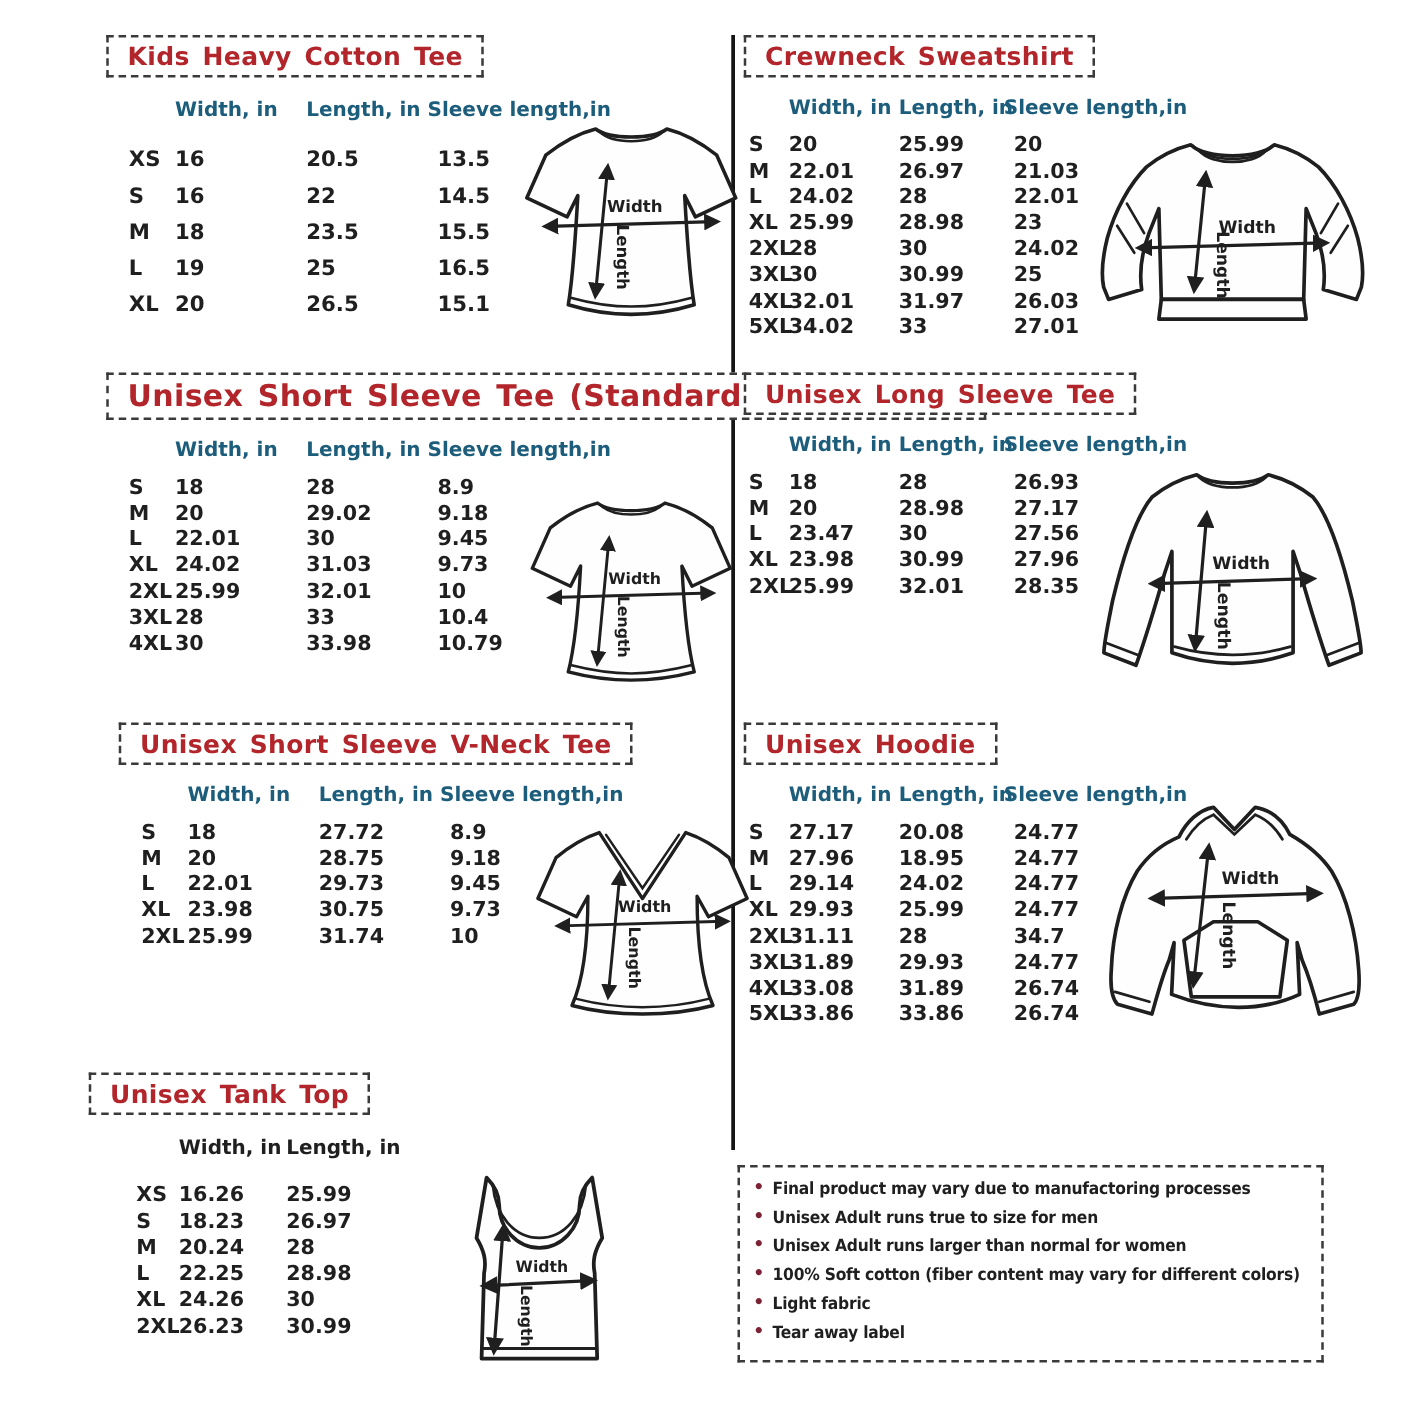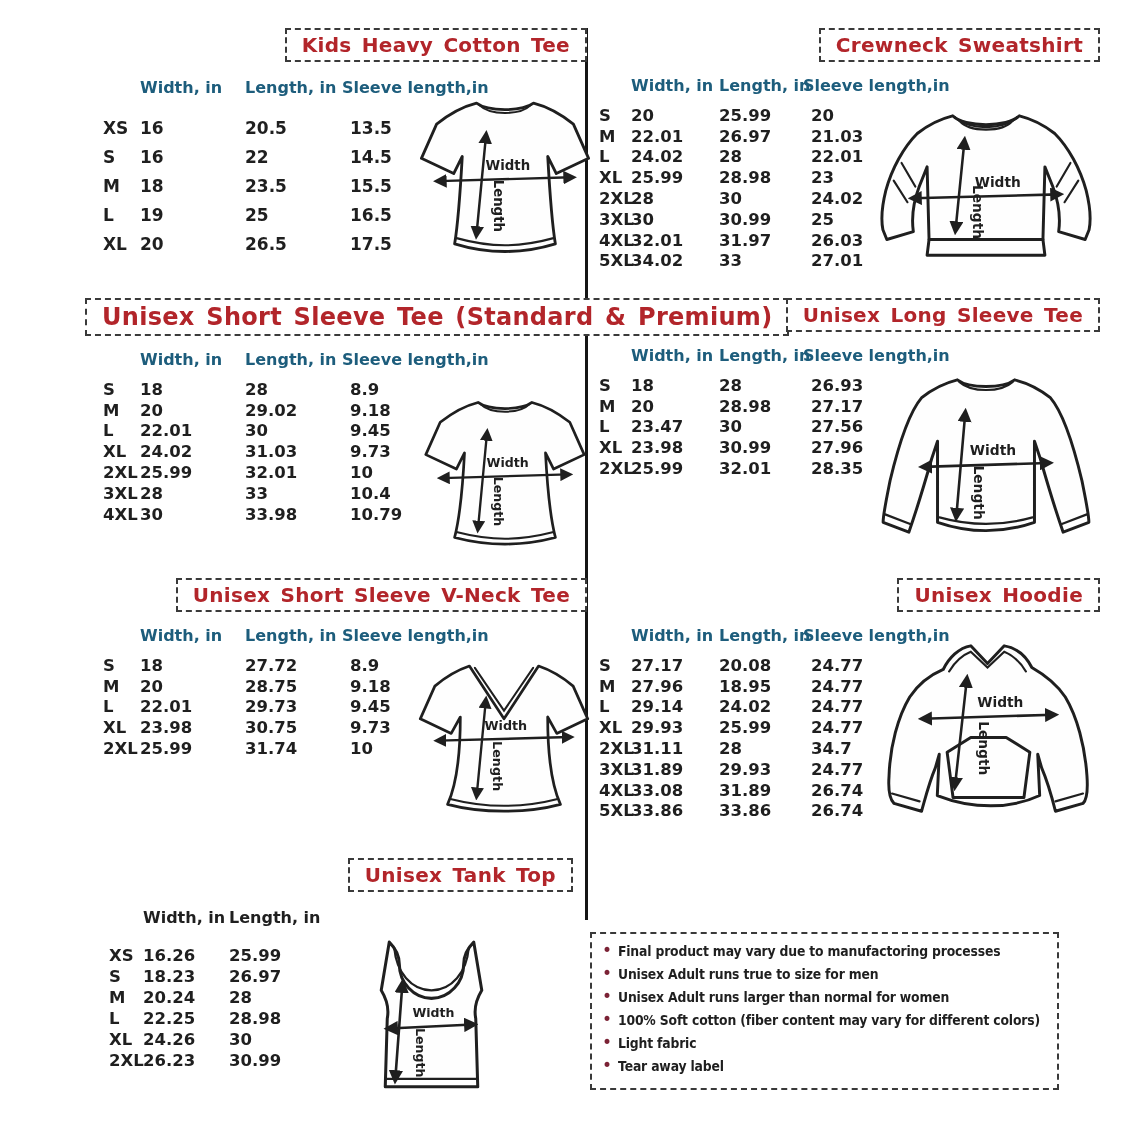--- a/index.html
+++ b/index.html
@@ -1,21 +1,21 @@
 <!DOCTYPE html>
 <html><head>
 <meta charset="utf-8">
 <style>
   html,body{margin:0;padding:0;background:#ffffff;}
   .page{position:relative;width:1140px;height:1140px;background:#ffffff;overflow:hidden;
         font-family:"DejaVu Sans",sans-serif;color:#1f1f1f;}
   .divider{position:absolute;left:585px;top:28px;width:3px;height:892px;background:#151515;}
 
   .panel{position:absolute;}
-  .title-row{text-align:right;}
+  .title-row{text-align:left;}
   .title-box{display:inline-block;border:2px dashed #3a3a3a;padding:3px 15px;
              font-weight:bold;font-size:20px;color:#b2252a;letter-spacing:.3px;word-spacing:3px;
              background:#fff;white-space:nowrap;}
   .panel-standard .title-box{font-size:24px;}
 
   .content{display:flex;align-items:flex-start;}
   .stable{flex:0 0 auto;}
   .left-t .thead,.left-t .trow{display:grid;grid-template-columns:37px 105px 105px 85px;}
   .right-t .thead,.right-t .trow{display:grid;grid-template-columns:32px 88px 92px 85px;}
   .tank-t .thead,.tank-t .trow{display:grid;grid-template-columns:34px 86px 110px;}
@@ -94,21 +94,21 @@
             <div class="trow">
               <span class="cell">L</span>
               <span class="cell">19</span>
               <span class="cell">25</span>
               <span class="cell">16.5</span>
             </div>
             <div class="trow">
               <span class="cell">XL</span>
               <span class="cell">20</span>
               <span class="cell">26.5</span>
-              <span class="cell">17.5</span>
+              <span class="cell">15.1</span>
             </div>
           </div>
       </div>
       <div class="illus">
         <svg width="190" height="176" viewBox="0 0 200 185">
           <defs>
               <marker id="ah1" viewBox="0 0 10 10" refX="6" refY="5" markerWidth="5.5" markerHeight="5.5" orient="auto-start-reverse">
                 <path d="M0,0 L10,5 L0,10 z" fill="#1f1f1f"></path>
               </marker>
             </defs>
@@ -340,21 +340,21 @@
             <path class="seam" d="M217,150 L191,160"></path>
           <line class="arrow" x1="94" y1="48" x2="85" y2="152" marker-start="url(#ah4)" marker-end="url(#ah4)"></line>
           <line class="arrow" x1="52" y1="102" x2="178" y2="98" marker-start="url(#ah4)" marker-end="url(#ah4)"></line>
           <text x="122" y="90" text-anchor="middle">Width</text>
           <text x="103" y="128" text-anchor="middle" transform="rotate(90 103 128)">Length</text>
         </svg>
       </div>
     </div>
   </section>
 
-  <section class="panel panel-vneck" style="left:85px;top:578px;width:502px;">
+  <section class="panel panel-vneck" style="left:95px;top:578px;width:502px;">
     <div class="title-row"><div class="title-box">Unisex Short Sleeve V-Neck Tee</div></div>
     <div class="content">
       <div class="stable left-t">
         <div class="thead">
           <span class="cell"></span>
           <span class="cell">Width, in</span>
           <span class="cell">Length, in</span>
           <span class="cell hs">Sleeve length,in</span>
         </div>
         <div class="rows">

